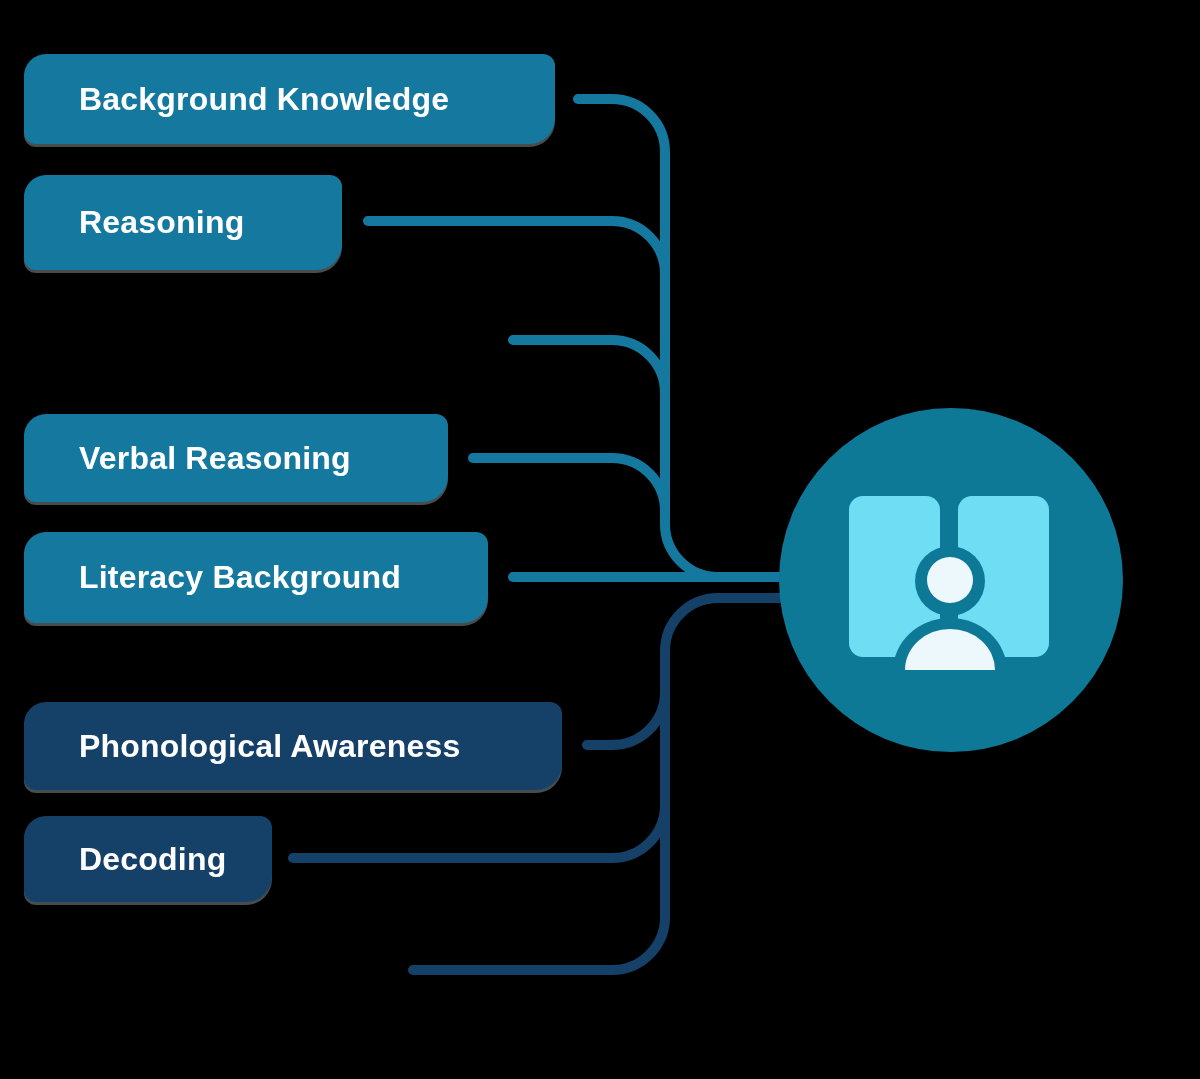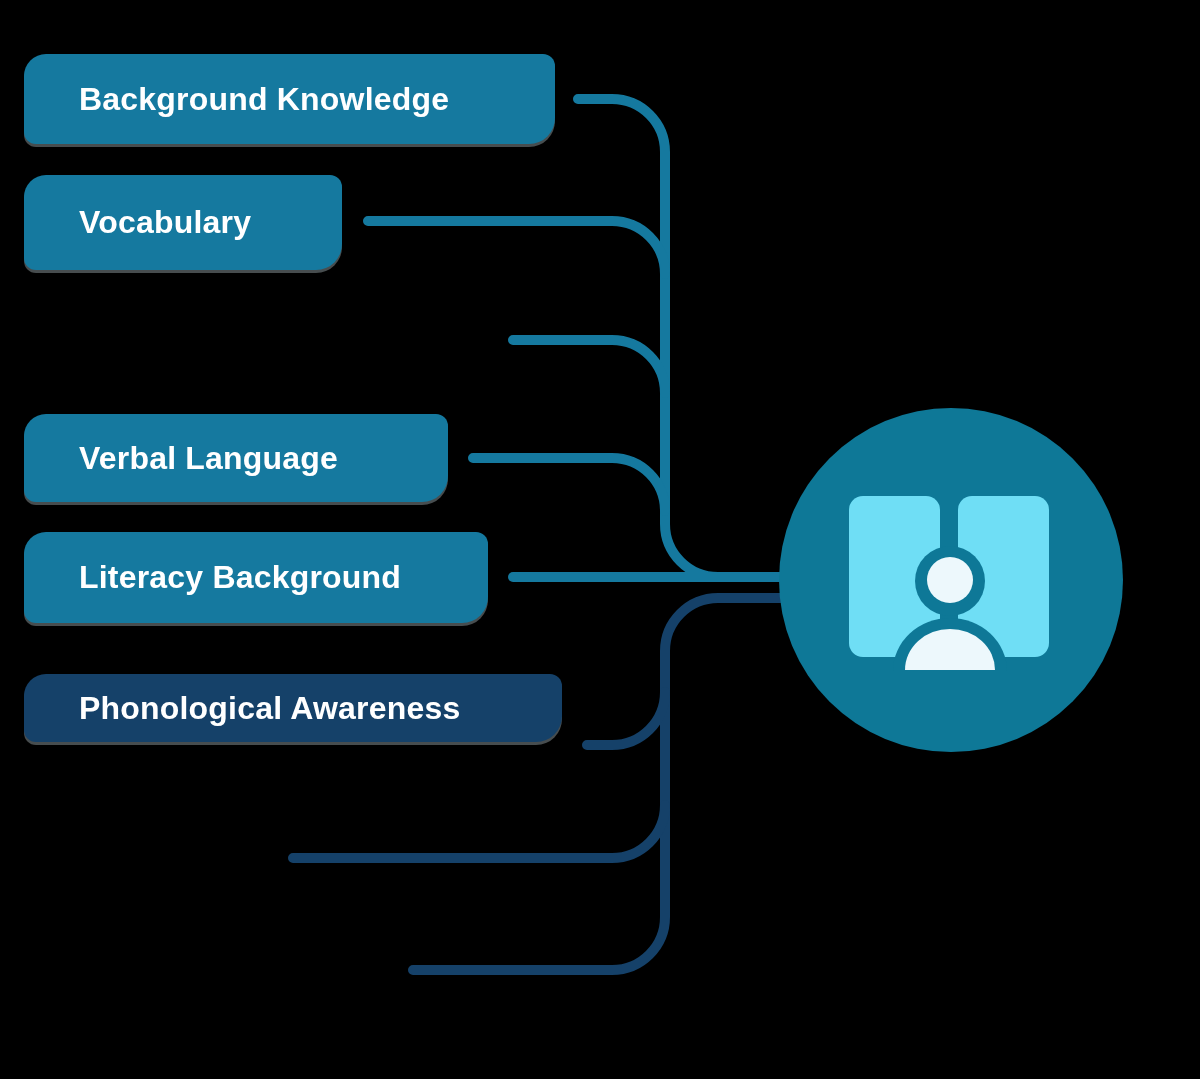--- a/index.html
+++ b/index.html
@@ -63,26 +63,29 @@
         <path class="circle-fill" d="M893,671 A57,53 0 0 1 1007,671 Z"></path>
         <path class="person" d="M905,670 A45,41 0 0 1 995,670 Z"></path>
       </g>
     </g>
   </svg>
 
   <div class="pill upper" style="top:54px;height:90px;width:531px">
     <span>Background Knowledge</span>
   </div>
   <div class="pill upper" style="top:175px;height:95px;width:318px">
-    <span>Vocabulary</span>
+    <span>Reasoning</span>
   </div>
   <div class="pill upper" style="top:414px;height:88px;width:424px">
-    <span>Verbal Language</span>
+    <span>Verbal Reasoning</span>
   </div>
   <div class="pill upper" style="top:532px;height:91px;width:464px">
     <span>Literacy Background</span>
   </div>
 
-  <div class="pill lower" style="top:674px;height:68px;width:538px">
+  <div class="pill lower" style="top:702px;height:88px;width:538px">
     <span>Phonological Awareness</span>
+  </div>
+  <div class="pill lower" style="top:816px;height:86px;width:248px">
+    <span>Decoding</span>
   </div>
 
 </div>
 
 </body></html>

